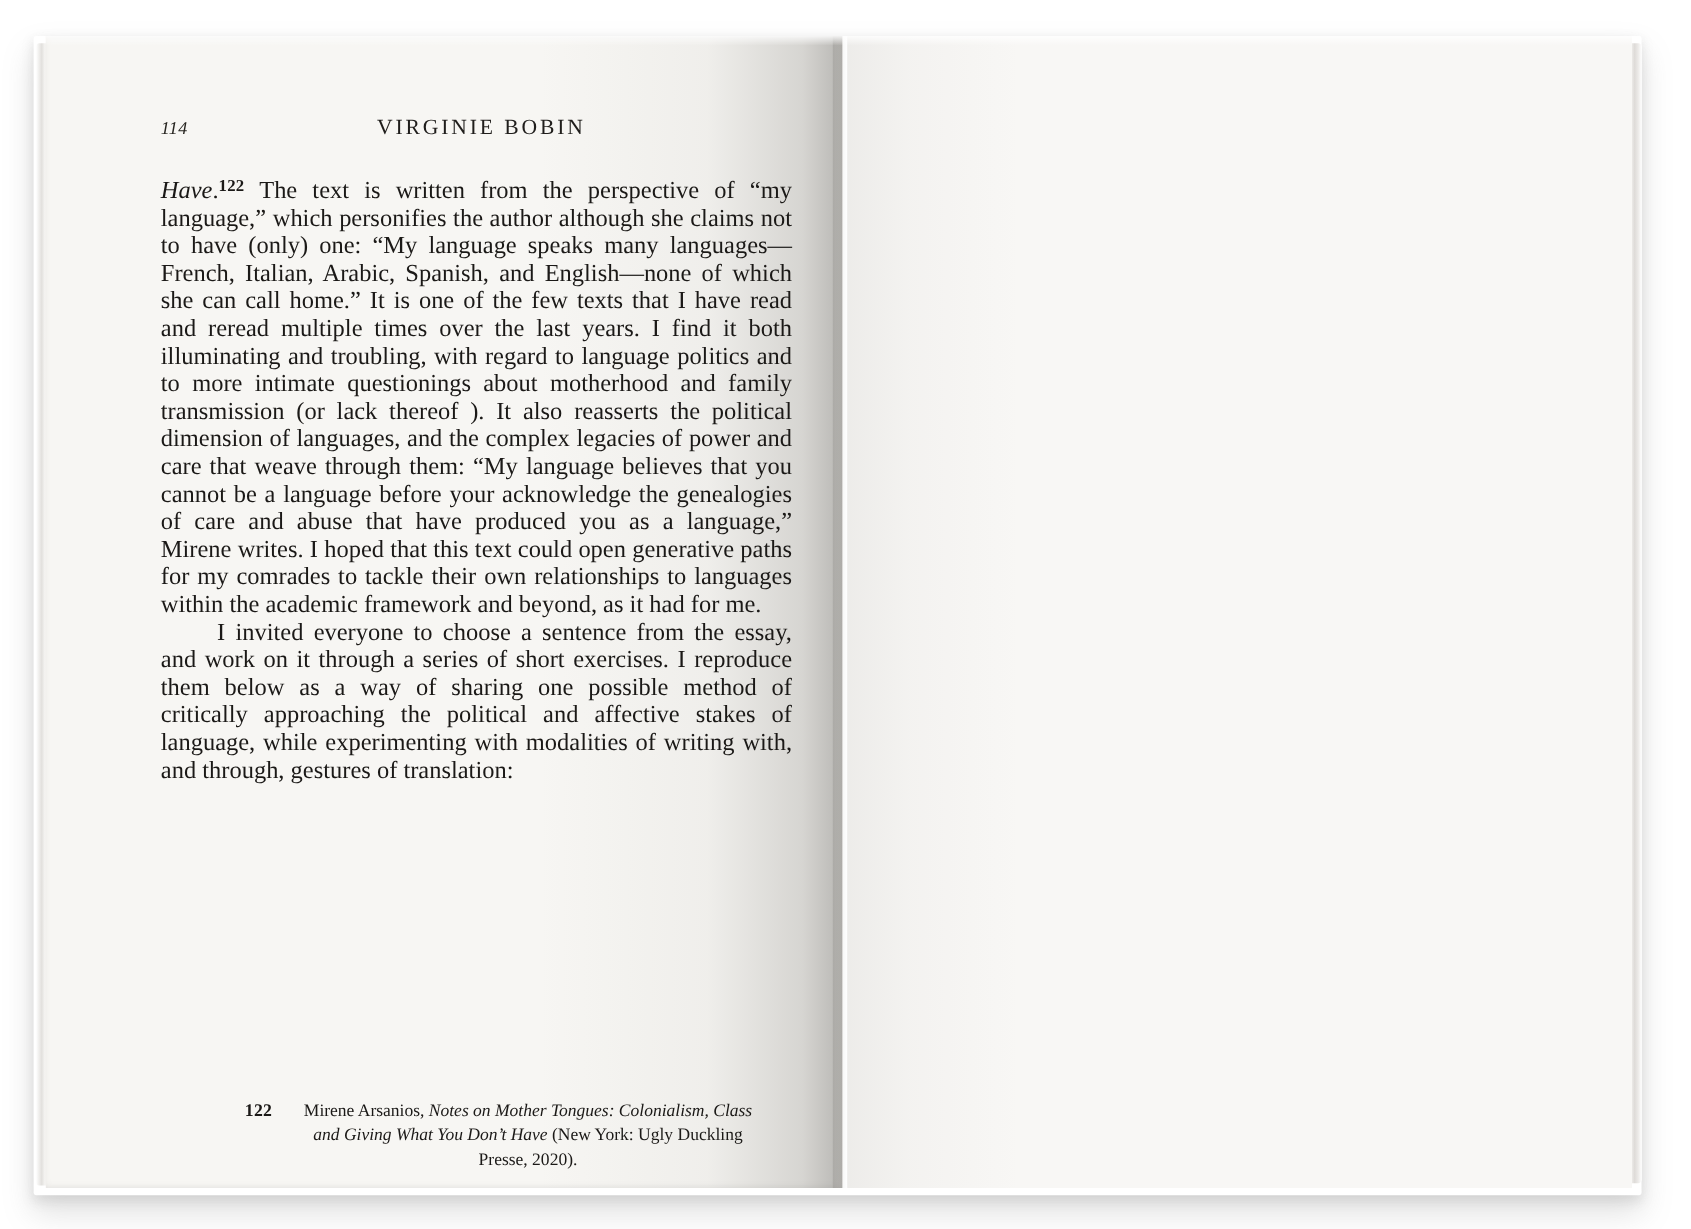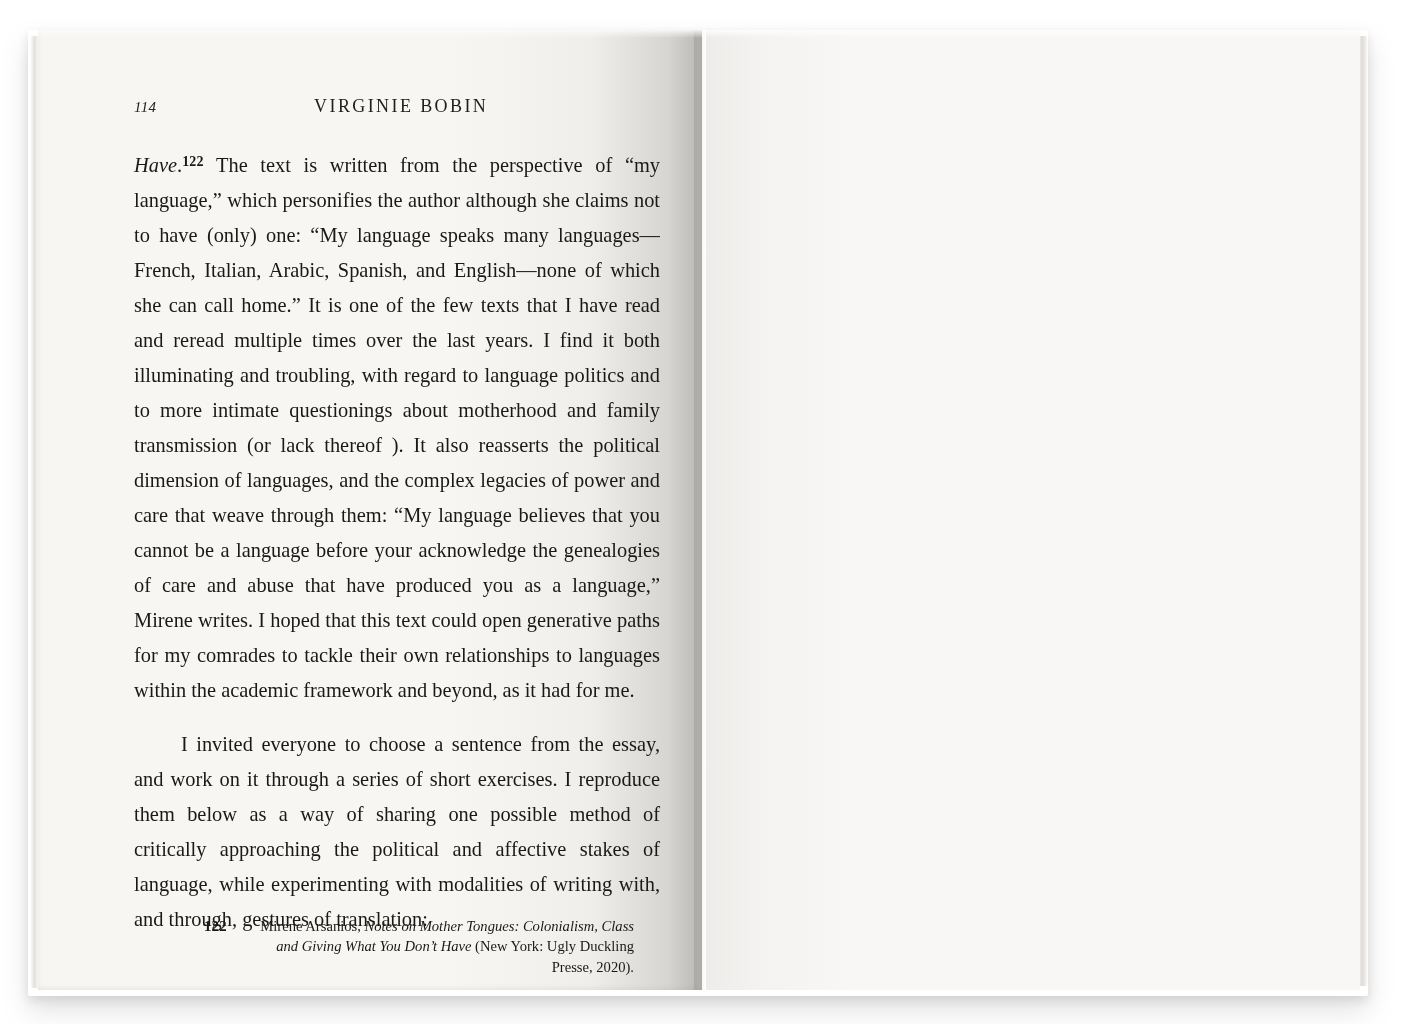--- a/index.html
+++ b/index.html
@@ -155,37 +155,36 @@
     font-size: 18px;
     font-variant: small-caps;
     color: #201e1c;
   }
   .left-head .head-title { padding-right: 18px; }
 
   .textblock {
     position: absolute;
     color: #1b1917;
     font-size: 20.4px;
-    line-height: 35px;
+    line-height: 23px;
     text-align: justify;
     text-justify: inter-word;
     -webkit-hyphens: none;
     hyphens: none;
   }
   .textblock.left-col {
     left: 96px;
     top: 114px;
     width: 526px;
   }
   .textblock p {
     margin: 0;
   }
   .textblock p.indent {
     text-indent: 2.3em;
-    margin-top: 19px;
   }
   .fn-ref {
     font-weight: bold;
     font-size: 14px;
     vertical-align: 0.42em;
     letter-spacing: 0.2px;
   }
   .ital { font-style: italic; }
 
   
@@ -202,21 +201,21 @@
   }
   .fn-num {
     font-weight: bold;
     width: 42px;
     flex: 0 0 42px;
     font-size: 14.8px;
     letter-spacing: 0.2px;
   }
   .fn-body {
     flex: 1;
-    text-align: right;
+    text-align: center;
   }
 </style>
 </head>
 <body>
 
 <div id="spread">
 
   <div class="book-shadow"></div>
   <div class="edge-stack-left"></div>
   <div class="edge-stack-right"></div>

